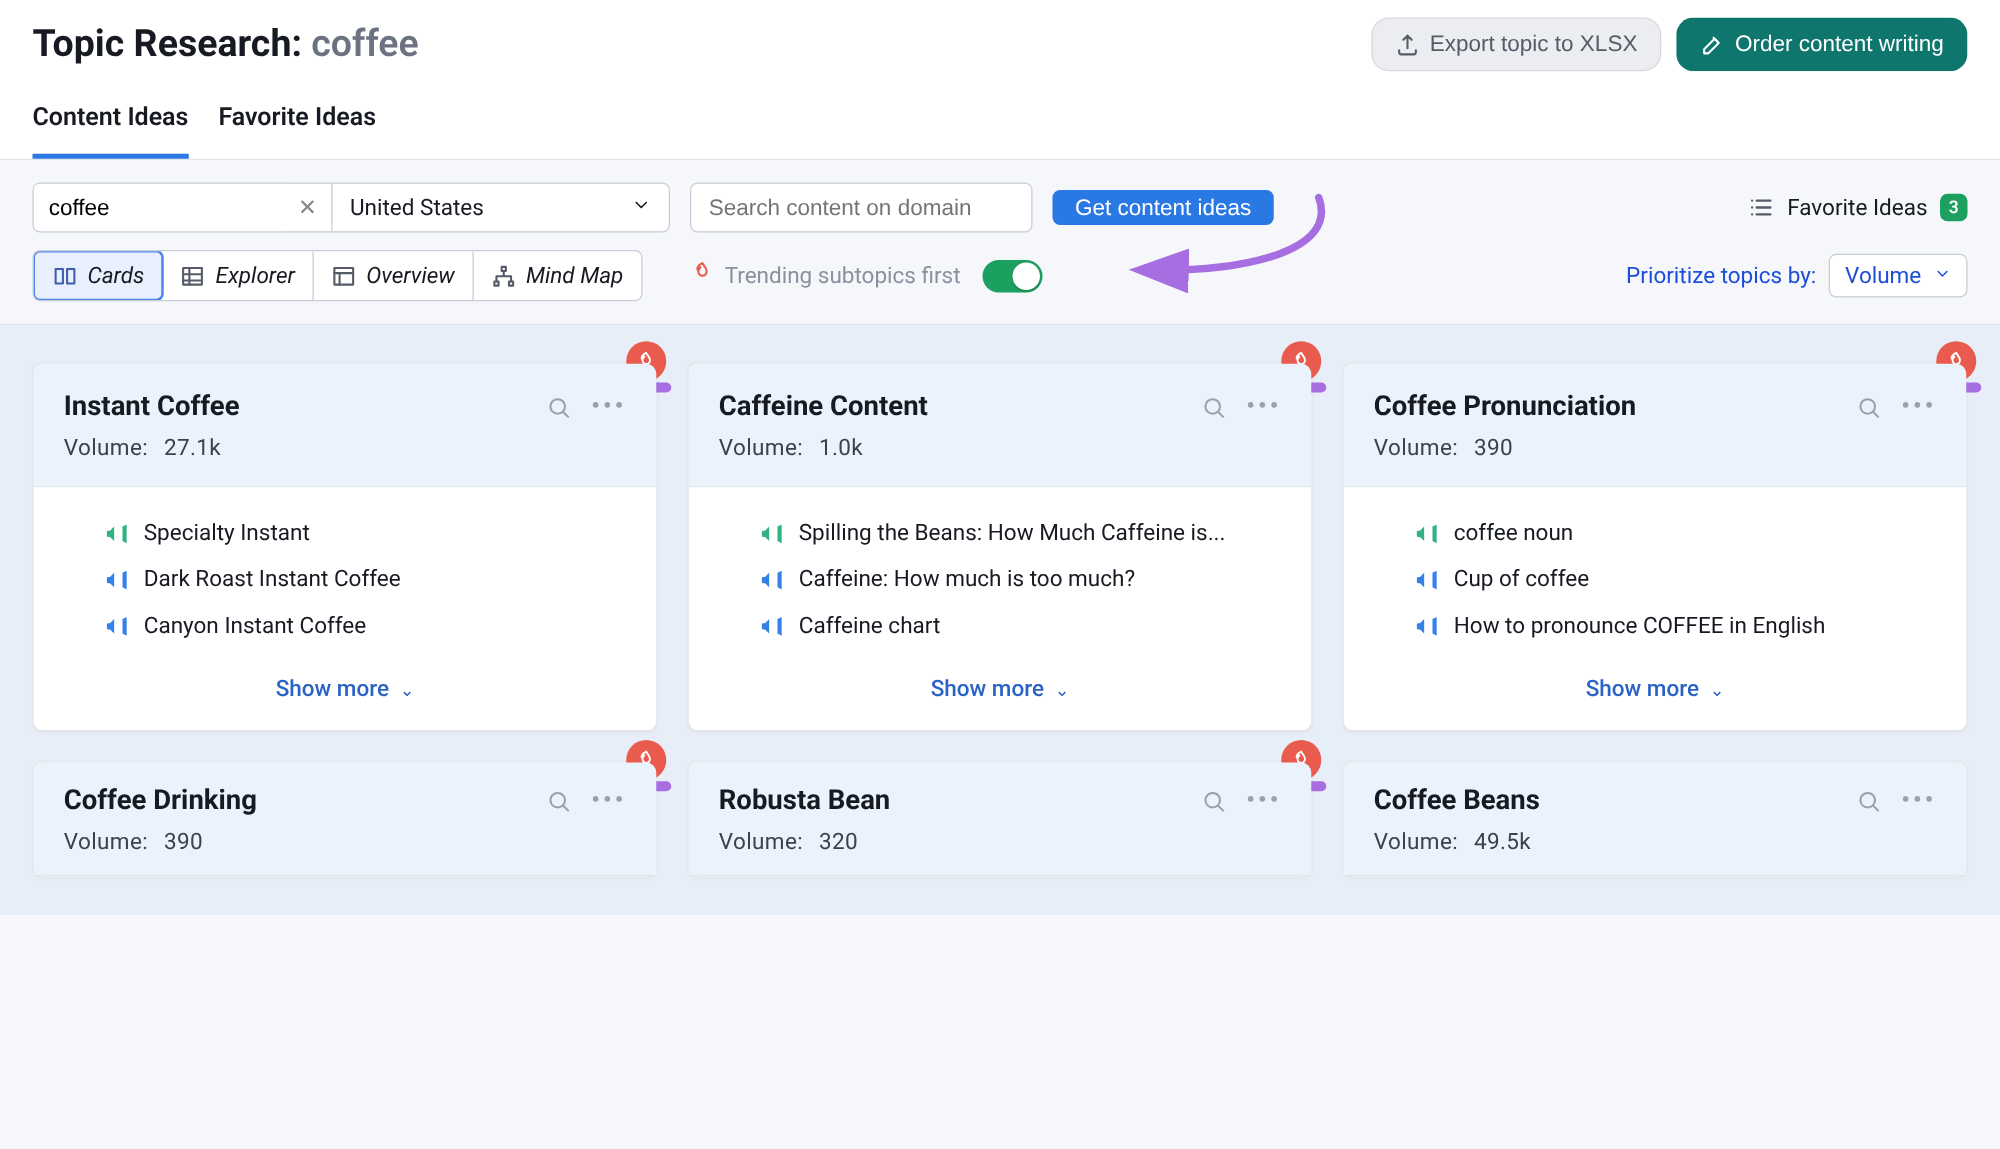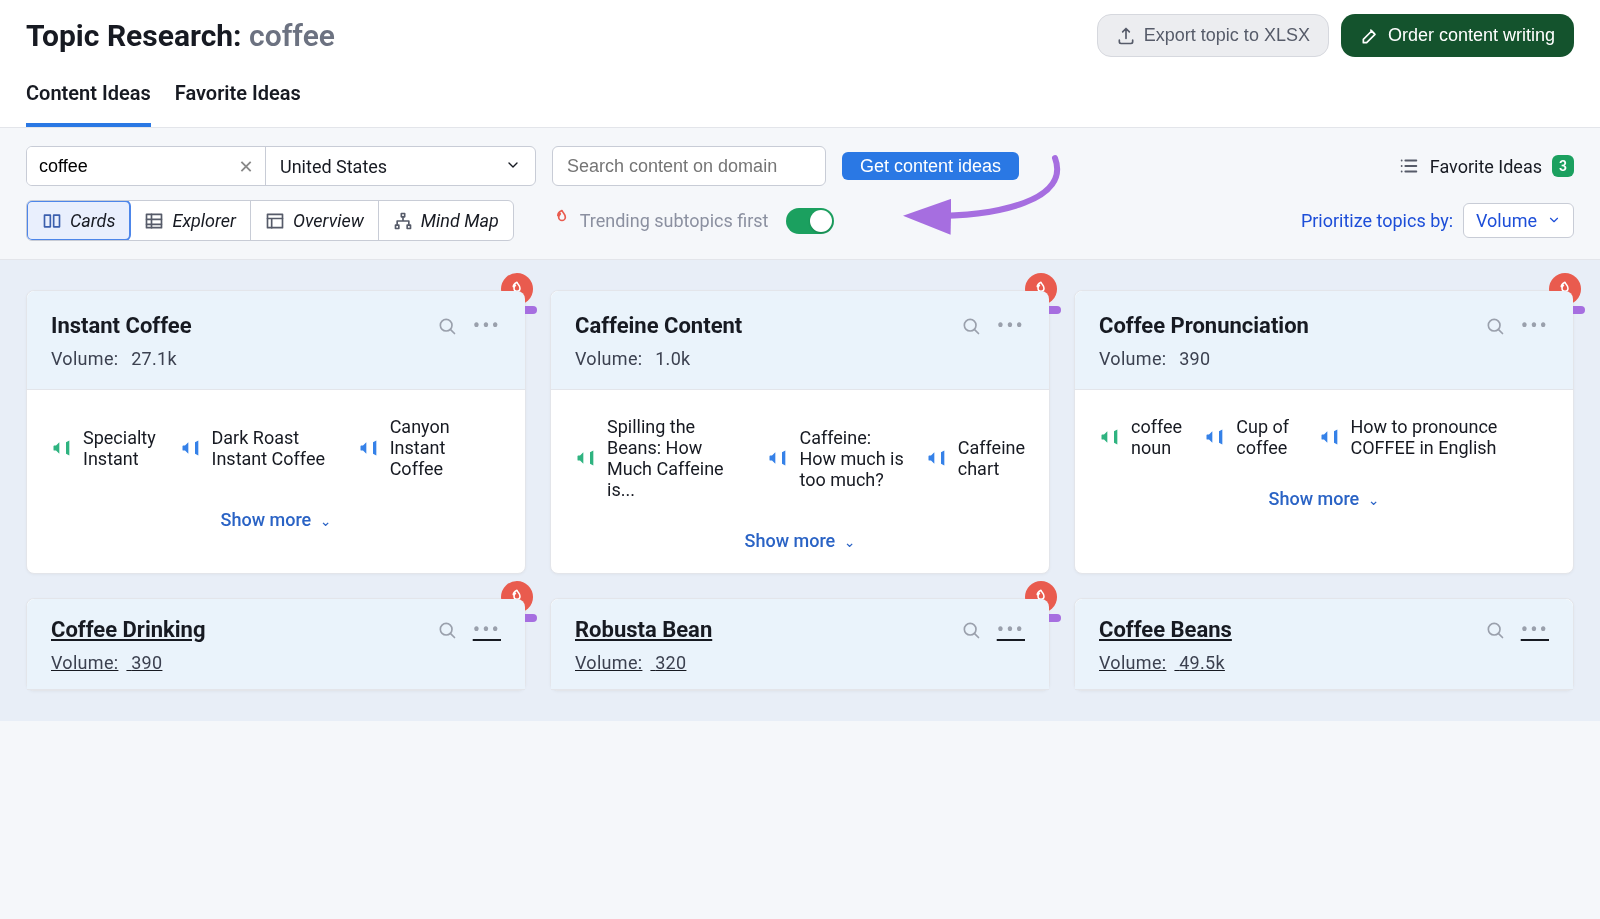--- a/index.html
+++ b/index.html
@@ -23,21 +23,21 @@
   .btn {
     display:inline-flex; align-items:center; gap:8px;
     font-size:18px; font-weight:500;
     padding:10px 18px; border-radius:14px; cursor:pointer;
     border:1px solid transparent;
   }
   .btn-grey {
     background:#ecedf0; color:#565b69; border-color:#d6d8de;
   }
   .btn-green {
-    background:#14532d; color:#fff;text-align:right;
+    background:#0f766e; color:#fff;text-align:right;
   }
   .tabs {
     display:flex; gap:24px; padding:0 26px; border-bottom:1px solid #e3e5ea;
     background:#fff;
   }
   .tab {
     font-size:20px; font-weight:600; color:#171a22; padding:14px 0 18px 0;
     border-bottom:4px solid transparent; cursor:pointer;
   }
   .tab.active { color:#171a22; border-bottom-color:#2a78e4; }
@@ -130,36 +130,36 @@
     display:flex; align-items:center; gap:10px;
   }
   .card-title {
     font-size:22px; font-weight:700; color:#171a22;
   }
   .card-title-actions {
     margin-left:auto; display:flex; align-items:center; gap:16px; color:#9aa0ac;
   }
   .card-volume { font-size:18px; color:#3c4150; margin-top:10px; letter-spacing:.3px; }
   .card-volume .vlabel { margin-right:8px; }
-  .idea-list { padding:26px 24px 14px 24px; display:flex; flex-direction:row; gap:16px; }
+  .idea-list { padding:26px 24px 14px 24px; display:flex; flex-direction:column; gap:16px;margin-left:32px; }
   .idea {
     display:flex; align-items:center; gap:12px; font-size:18px; color:#171a22;
   }
   .mphone { display:inline-flex; }
   .mphone svg { width:20px; height:20px; }
   .mphone.green { color:#2fb380; }
   .mphone.blue { color:#3581e8; }
   .show-more {
     text-align:center; padding:16px 0 22px 0;
   }
   .show-more a {
     color:#2a63c5; font-size:18px; font-weight:500; cursor:pointer; text-decoration:none;
   }
   .chev-down { font-size:14px; margin-left:4px; }
-  .mini .card-head { padding:18px 24px 16px 24px;text-decoration:underline; }
+  .mini .card-head { padding:18px 24px 16px 24px; }
   .arrow-annot {
     position:absolute; pointer-events:none;
   }
   .dots { letter-spacing:2px; font-size:22px; line-height:10px; }
   .mag { display:inline-flex; }
   .mag svg { width:20px; height:20px; }
   svg .st { stroke:currentColor; fill:none; stroke-width:2; stroke-linecap:round; stroke-linejoin:round; }
 </style>
 </head>
 <body>

